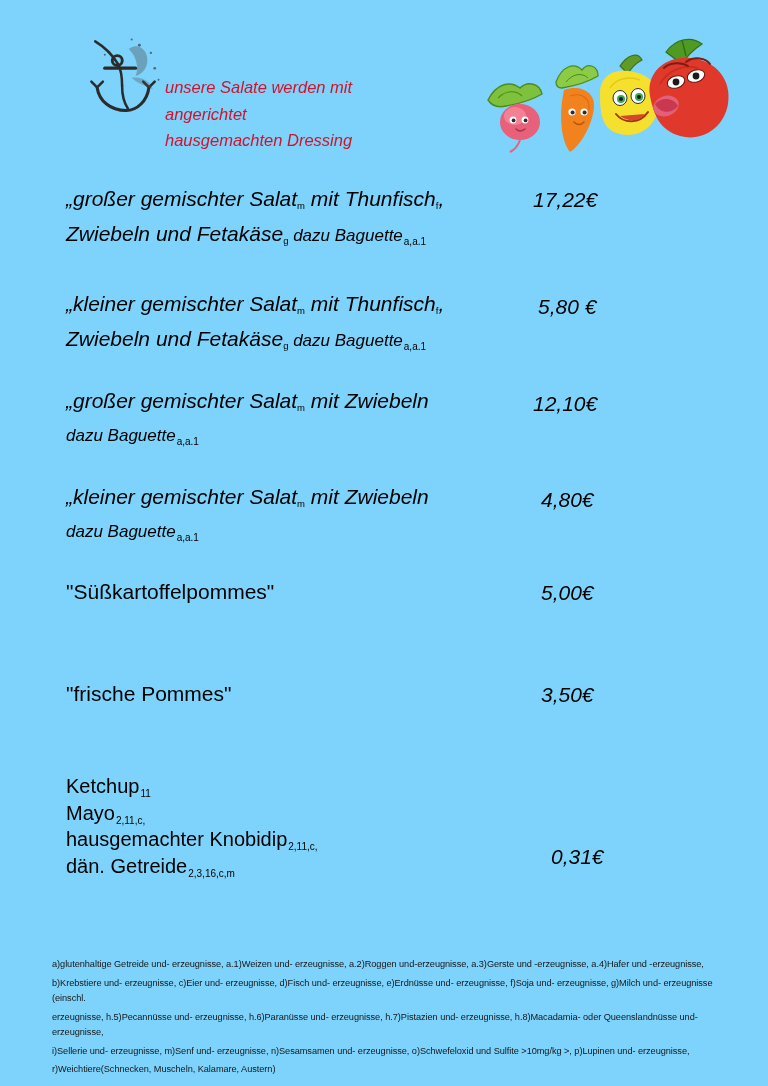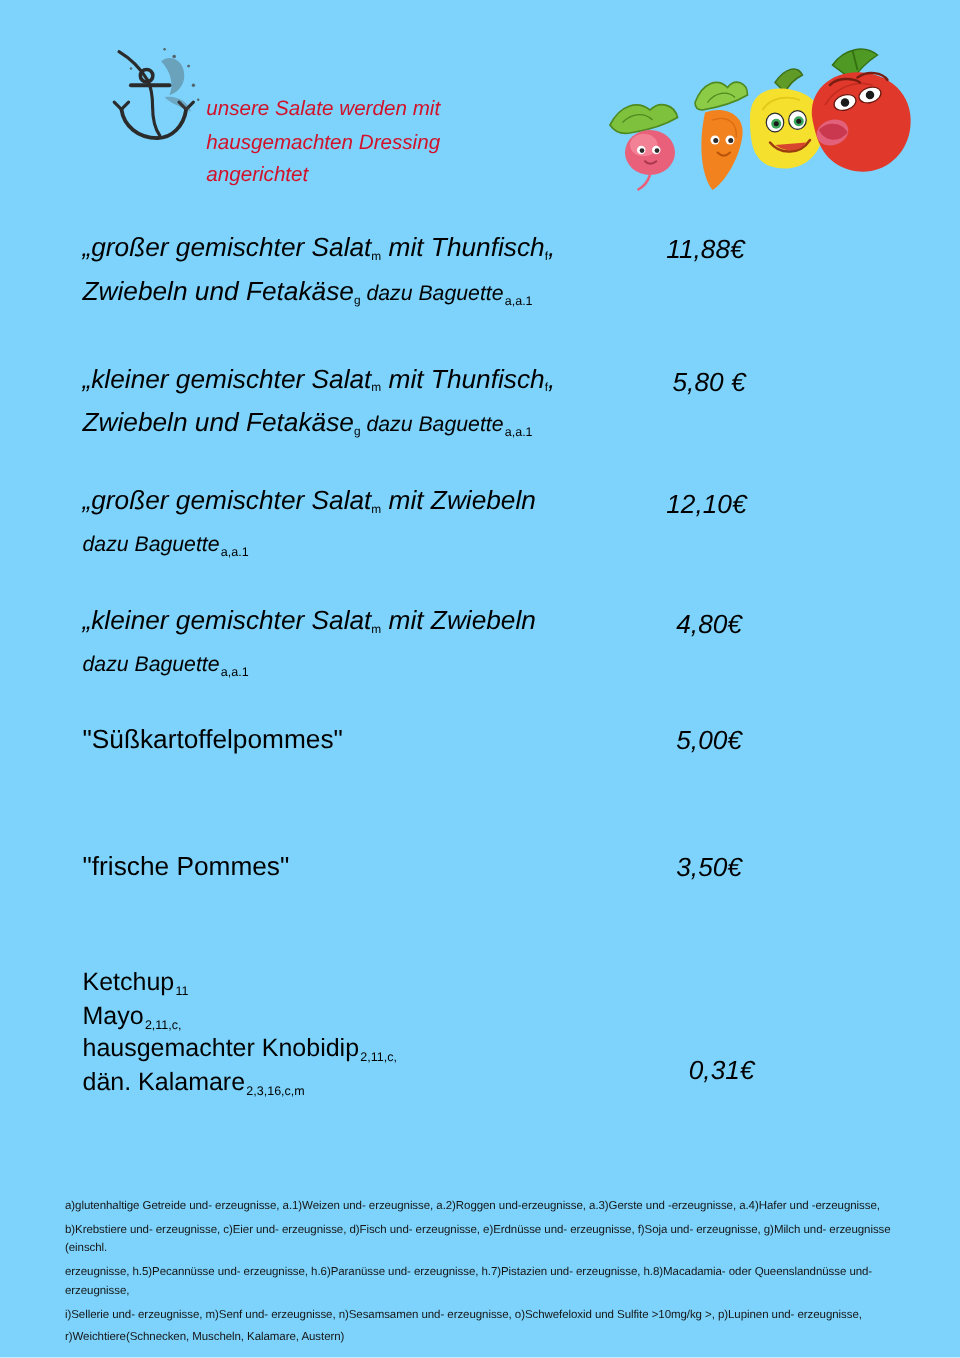--- a/index.html
+++ b/index.html
@@ -183,22 +183,22 @@
           <circle cx="82" cy="44" r="1.4"></circle>
           <circle cx="58" cy="14" r="1.1"></circle>
           <circle cx="30" cy="30" r="1"></circle>
           <circle cx="86" cy="56" r="1"></circle>
         </g>
       </svg>
     </div>
 
     <div class="intro">
       <span>unsere Salate werden mit</span>
+      <span>angerichtet</span>
       <span>hausgemachten  Dressing</span>
-      <span>angerichtet</span>
     </div>
 
     <div class="veggies">
       <svg viewBox="0 0 290 135" xmlns="http://www.w3.org/2000/svg">
 
         <g>
           <path d="M18 78 C26 62, 40 58, 50 66 C58 58, 70 62, 72 72 C62 78, 48 82, 36 84 C28 86, 22 84, 18 78 Z" fill="#7ec13c" stroke="#4f8a20" stroke-width="1.4"></path>
           <path d="M28 76 C36 68, 46 68, 52 74" fill="none" stroke="#4f8a20" stroke-width="1.1"></path>
         </g>
 
@@ -255,21 +255,21 @@
     </div>
   </div>
 
   <div class="menu">
 
     <div class="item" style="height:0">
       <div class="lines" style="top:10px;">
         <div class="ln"><span>„großer gemischter Salat</span><sub class="sc">m</sub><span> mit Thunfisch</span><sub class="sc">f</sub><span>,</span></div>
         <div class="ln" style="margin-top:14px;"><span>Zwiebeln und Fetakäse</span><sub class="sc">g</sub><span class="small"> dazu Baguette</span><sub class="sc2">a,a.1</sub></div>
       </div>
-      <div class="price" style="left:533px; top:10px;">11,88€</div>
+      <div class="price" style="left:533px; top:10px;">17,22€</div>
     </div>
 
     <div class="item" style="height:0">
       <div class="lines" style="top:115px;">
         <div class="ln"><span>„kleiner gemischter Salat</span><sub class="sc">m</sub><span> mit Thunfisch</span><sub class="sc">f</sub><span>,</span></div>
         <div class="ln" style="margin-top:14px;"><span>Zwiebeln und Fetakäse</span><sub class="sc">g</sub><span class="small"> dazu Baguette</span><sub class="sc2">a,a.1</sub></div>
       </div>
       <div class="price" style="left:538px; top:117px;">5,80 €</div>
     </div>
 
@@ -302,21 +302,21 @@
       </div>
       <div class="price" style="left:541px; top:505px;">3,50€</div>
     </div>
 
   </div>
 
   <div class="sauces">
     <div class="sln"><span>Ketchup</span><sub class="sc2">11</sub></div>
     <div class="sln"><span>Mayo</span><sub class="sc2">2,11,c,</sub></div>
     <div class="sln"><span>hausgemachter Knobidip</span><sub class="sc2">2,11,c,</sub></div>
-    <div class="sln"><span>dän. Kalamare</span><sub class="sc2">2,3,16,c,m</sub></div>
+    <div class="sln"><span>dän. Getreide</span><sub class="sc2">2,3,16,c,m</sub></div>
   </div>
   <div class="sauce-price">0,31€</div>
 
   <div class="footer">
     <p>a)glutenhaltige Getreide und- erzeugnisse, a.1)Weizen und- erzeugnisse, a.2)Roggen und-erzeugnisse, a.3)Gerste und -erzeugnisse, a.4)Hafer und -erzeugnisse,</p>
     <p>b)Krebstiere und- erzeugnisse, c)Eier und- erzeugnisse, d)Fisch und- erzeugnisse, e)Erdnüsse und- erzeugnisse, f)Soja und- erzeugnisse, g)Milch und- erzeugnisse (einschl.</p>
     <p>erzeugnisse, h.5)Pecannüsse und- erzeugnisse, h.6)Paranüsse und- erzeugnisse, h.7)Pistazien und- erzeugnisse, h.8)Macadamia- oder Queenslandnüsse und- erzeugnisse,</p>
     <p>i)Sellerie und- erzeugnisse, m)Senf und- erzeugnisse, n)Sesamsamen und- erzeugnisse, o)Schwefeloxid und Sulfite &gt;10mg/kg &gt;, p)Lupinen und- erzeugnisse,</p>
     <p>r)Weichtiere(Schnecken, Muscheln, Kalamare, Austern)</p>
   </div>

